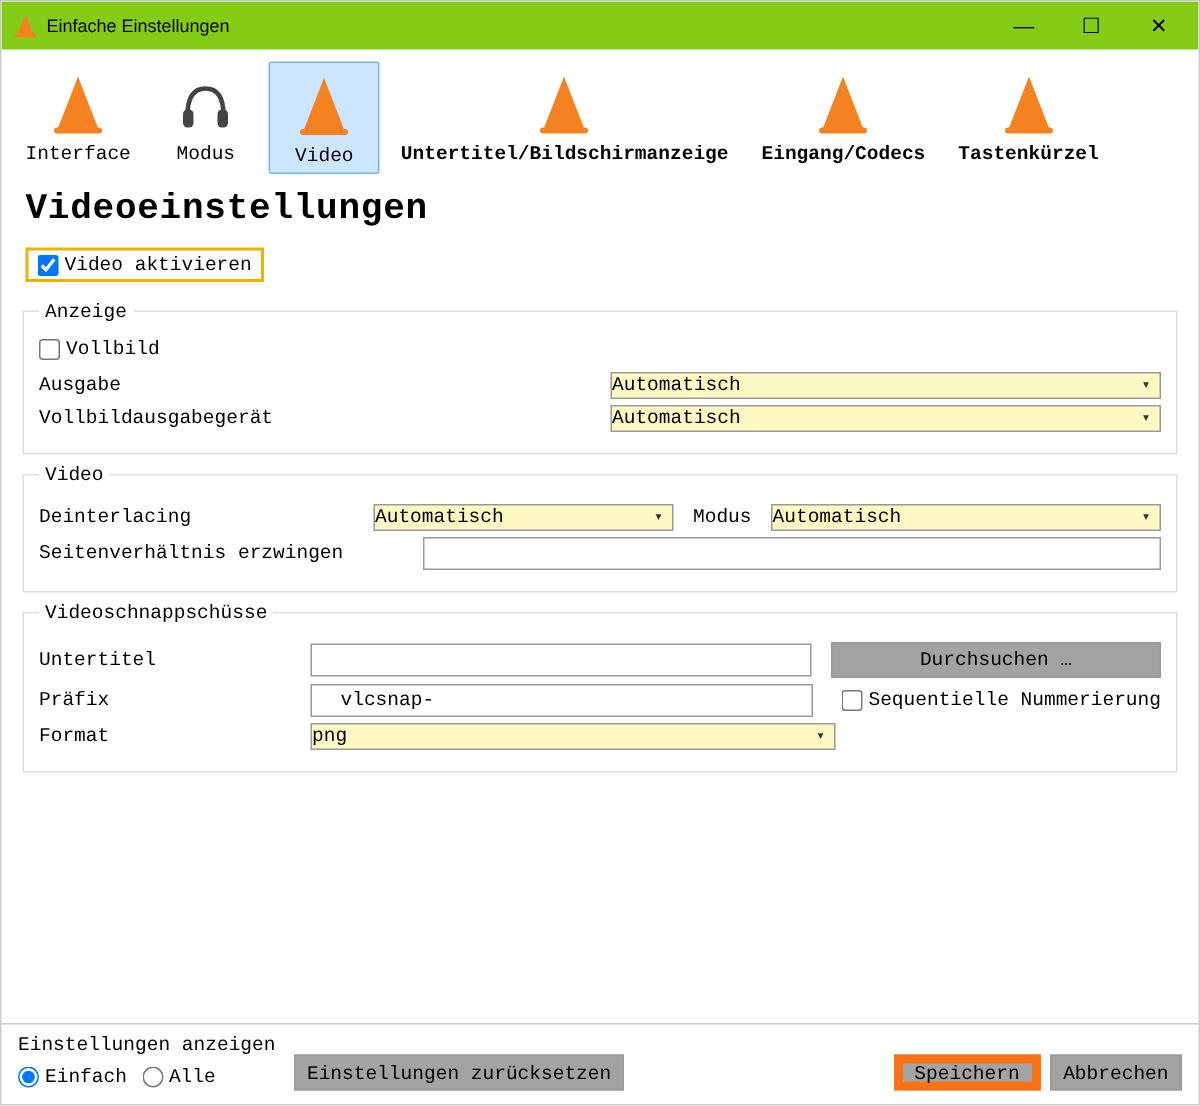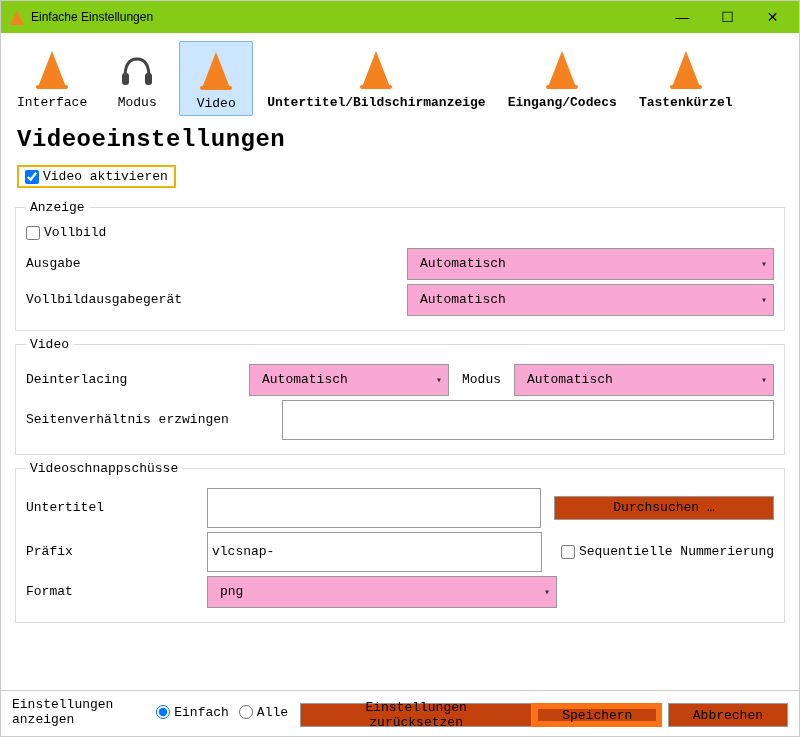--- a/index.html
+++ b/index.html
@@ -83,71 +83,71 @@
   .row.fullrow label.lbl { min-width: 368px; }
   .chk {
     display: inline-flex; align-items: center; gap: 4px;
     margin: 2px 0;
   }
   input[type=checkbox], input[type=radio] {
     width: 14px; height: 14px; margin: 0;
   }
   .combo {
     flex: 1;
-    height: 32px;
-    background: #f9a8d4;
+    height: 18px;
+    background: #fef9c3;
     border: 1px solid #999;
     display: flex;
     align-items: center;
-    padding: 0 12px;
+    padding: 0 0;
     position: relative;
     font-family: "Courier New", monospace;
     font-size: 13px;
   }
   .combo::after {
     content: "▾";
     position: absolute;
     right: 6px;
     font-size: 10px;
     color: #333;
   }
   .textin {
     flex: 1;
-    height: 40px;
+    height: 22px;
     border: 1px solid #999;
-    padding: 0 4px;
+    padding: 0 19px;
     font-family: "Courier New", monospace;
     font-size: 13px;
     background: #fff;
   }
   .btn {
     height: 24px;
-    padding: 0 24px;
-    background: #c2410c;
+    padding: 0 8px;
+    background: #a3a3a3;
     border: 1px solid #999;
     font-family: "Courier New", monospace;
     font-size: 13px;
     display: inline-flex;
     align-items: center;
     justify-content: center;
     cursor: default;
   }
   .btn.primary { border: 6px solid #f97316; }
   .bottombar {
     position: absolute;
     bottom: 0;
     left: 0; right: 0;
     border-top: 1px solid #ccc;
     padding: 6px 12px 10px 12px;
     display: flex;
     align-items: flex-end;
   }
   .showset {
     display: flex;
-    flex-direction: row;
+    flex-direction: column;
     gap: 4px;
     margin-right: 12px;
   }
   .showset .radios { display: flex; gap: 10px; }
   .spacer { flex: 1; }
   .cone {
     width: 0; height: 0;
     border-left: 14px solid transparent;
     border-right: 14px solid transparent;
     border-bottom: 36px solid #f58220;

